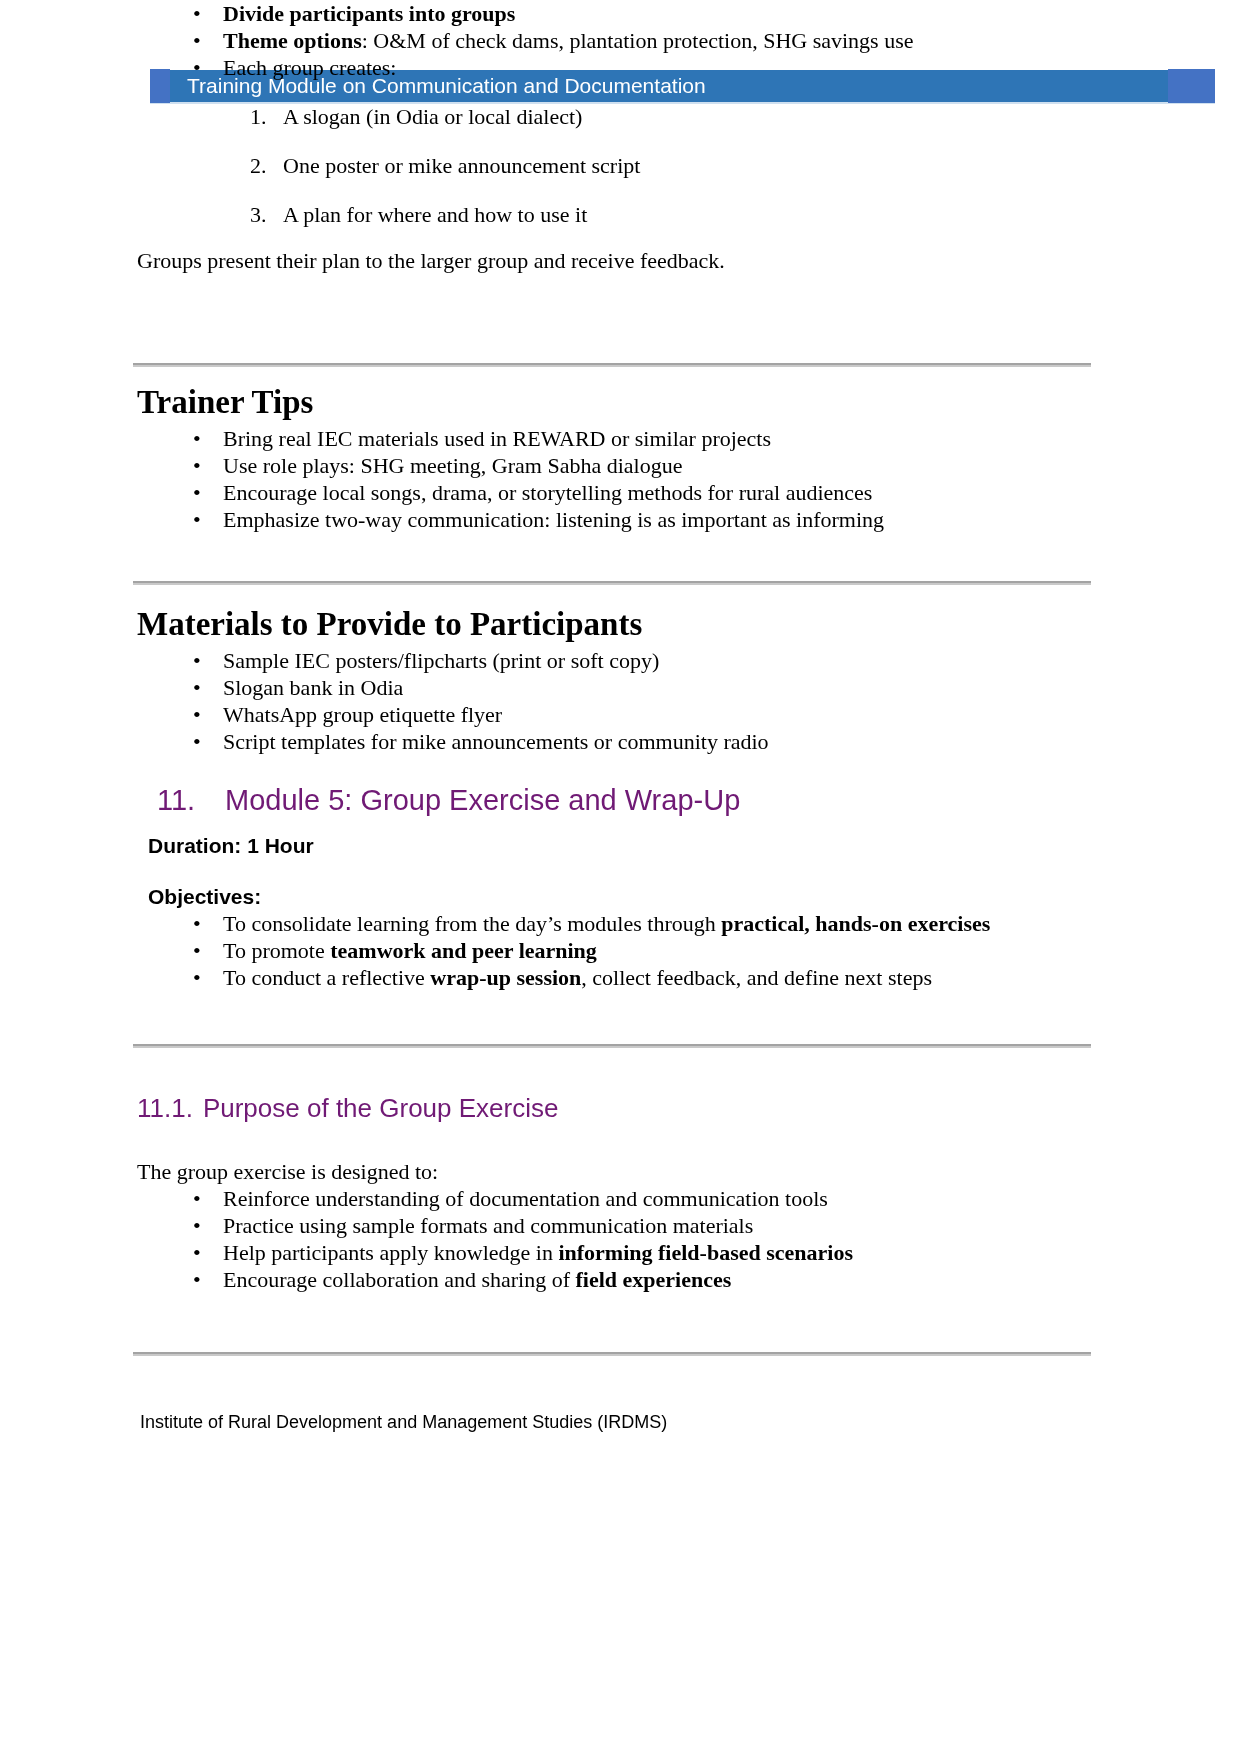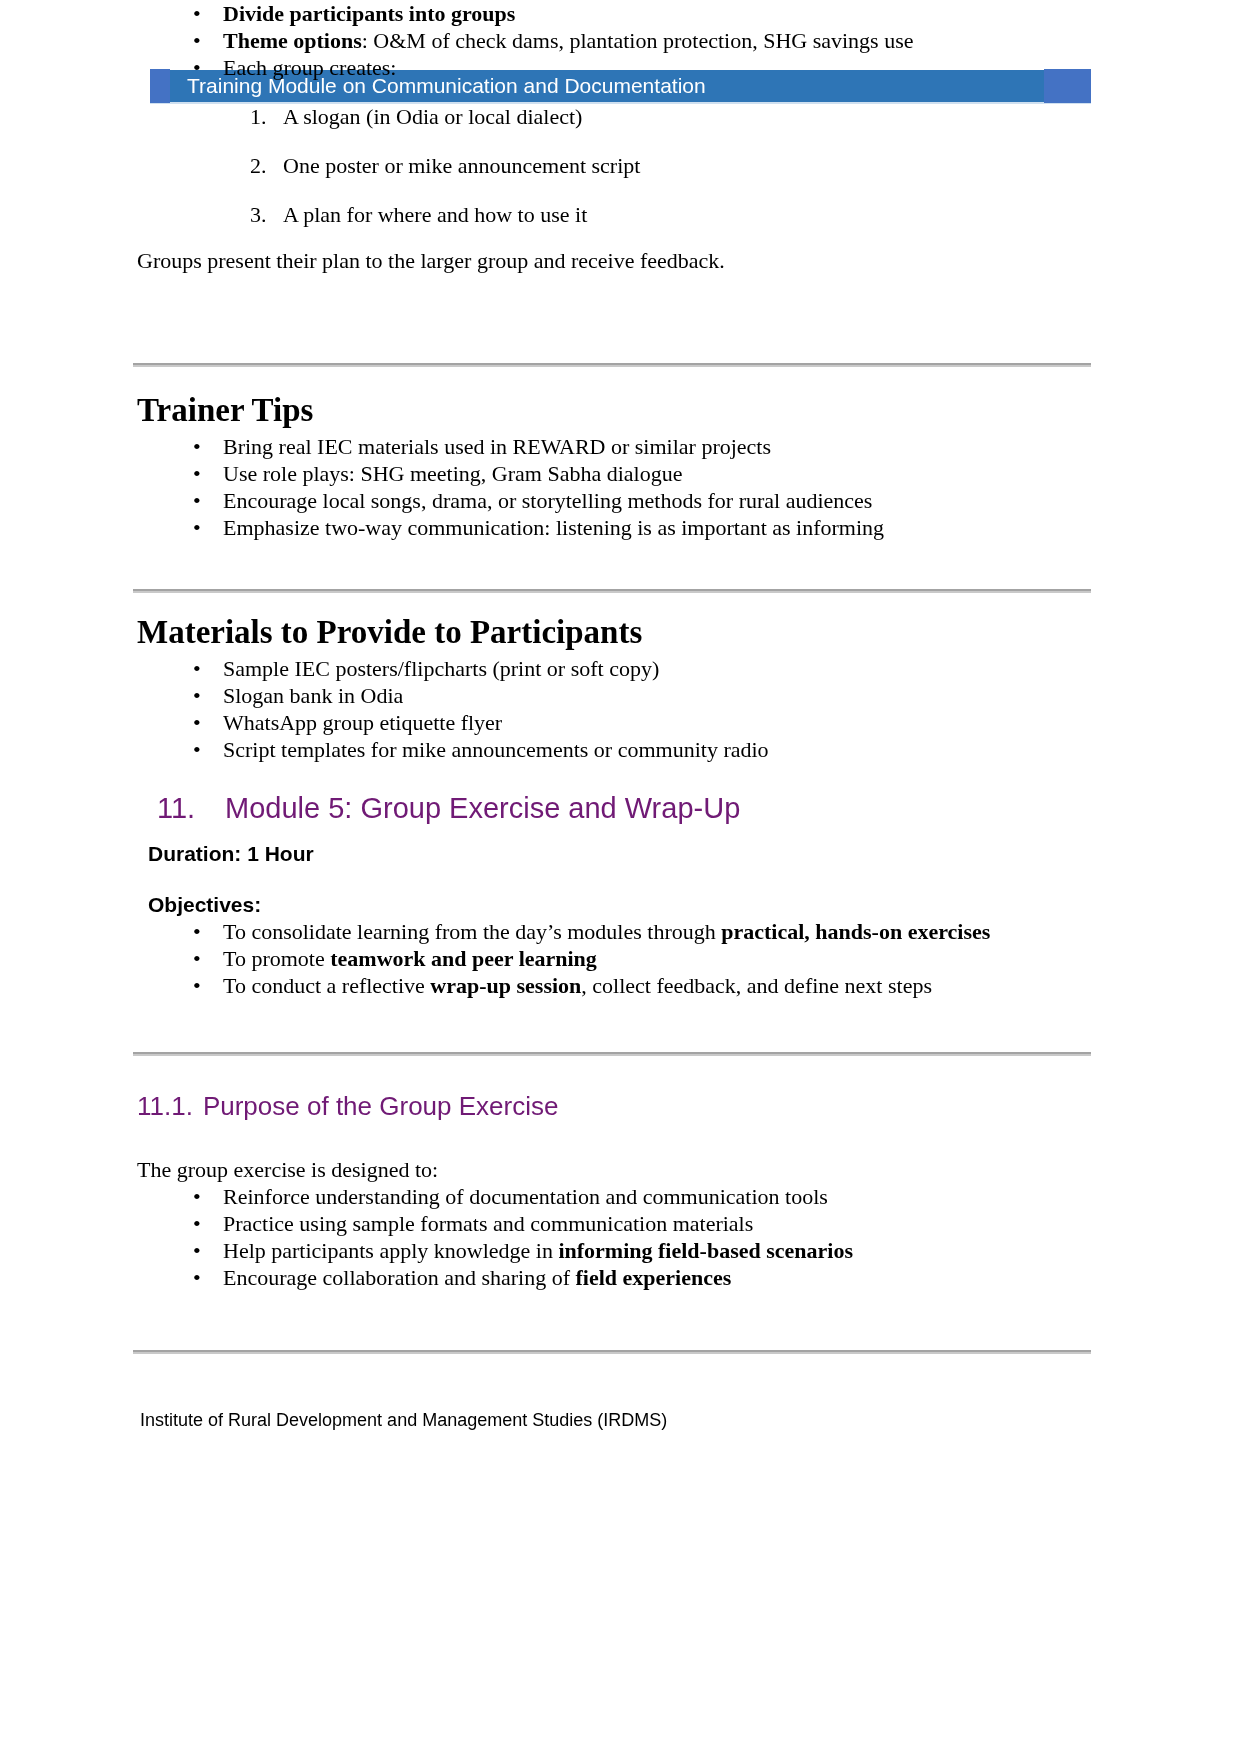--- a/index.html
+++ b/index.html
@@ -9,21 +9,21 @@
     width:1241px; height:1755px;
     background:#ffffff;
     font-family:"Liberation Serif", serif;
     color:#000000;
     overflow:hidden;
     margin:0 auto;
   }
   
   .header-bar {
     position:absolute; left:150px; top:70px;
-    width:941px; height:34px;
+    width:1065px; height:34px;
     background:#2E75B6;
     display:flex; align-items:center;
     border-bottom:2px solid #cfe0f0;
   }
   .header-accent-left  { width:20px; height:34px; background:#4472C4; flex:0 0 auto; }
   .header-accent-right { width:47px; height:34px; background:#4472C4; flex:0 0 auto; }
   .header-title {
     flex:1 1 auto;
     padding-left:17px;
     font-family:"Liberation Sans", sans-serif;
@@ -85,31 +85,31 @@
   .footer-text {
     font-family:Liberation Sans, sans-serif;
     font-size:18px; line-height:27px;
     padding-left:3px;
   }
 
   
   .m-intro-list   { margin-top:172px; }
   .m-closing      { margin-top:19px; }
   .m-rule1        { margin-top:89px; }
-  .m-trainer-h    { margin-top:21px; }
+  .m-trainer-h    { margin-top:13px; }
   .m-trainer-list { margin-top:31px; }
   .m-rule2        { margin-top:48px; }
   .m-materials-h  { margin-top:17px; }
   .m-materials-list { margin-top:23px; }
   .m-module5-h    { margin-top:26px; }
   .m-duration     { margin-top:14px; }
   .m-objectives-label { margin-top:25px; }
   .m-objectives-list  { margin-top:24px; }
   .m-rule3        { margin-top:53px; }
-  .m-purpose-h    { margin-top:33px; }
+  .m-purpose-h    { margin-top:43px; }
   .m-purpose-intro{ margin-top:33px; }
   .m-purpose-list { margin-top:24px; }
   .m-rule4        { margin-top:59px; }
   .m-footer       { margin-top:53px; }
 </style>
 </head>
 <body>
 
 <div class="page">
 

